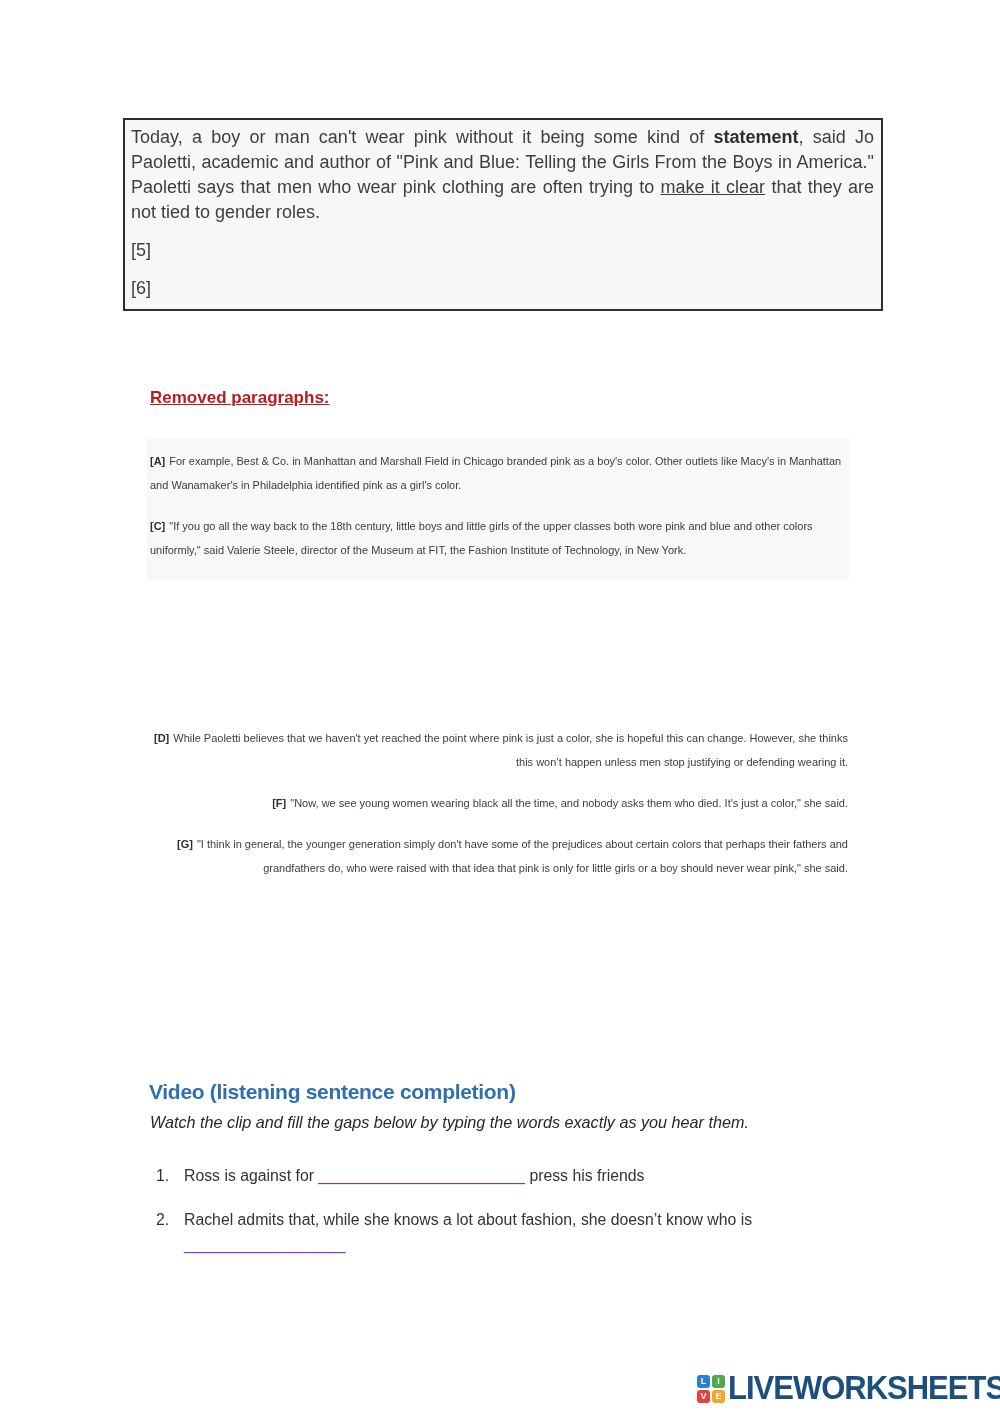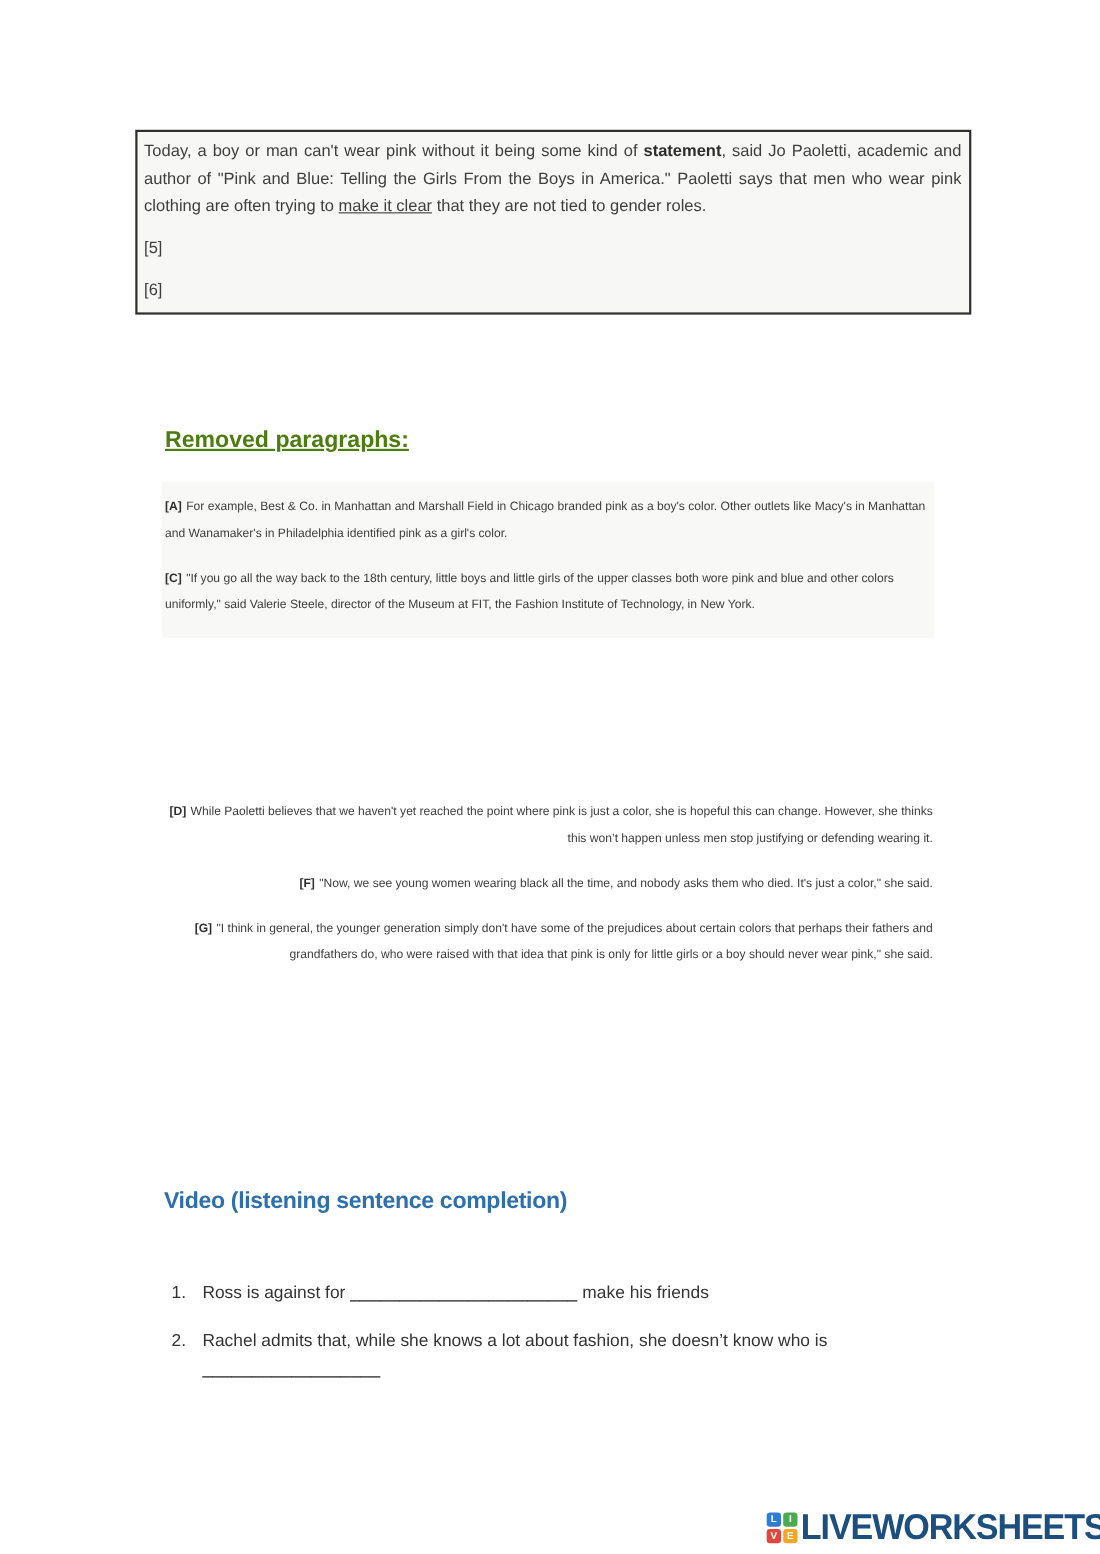--- a/index.html
+++ b/index.html
@@ -15,37 +15,37 @@
 
   
   .quote-box {
     position:absolute;
     left:123px; top:118px;
     width:760px;
     border:2px solid #2e2e2e;
     background:#f7f7f6;
     padding:5px 7px 8px 6px;
     color:#3e3e3e;
-    font-size:15px;
+    font-size:18px;
     line-height:25px;
   }
   .quote-box p { margin:0 0 13px 0; }
   .quote-box p:last-child { margin-bottom:0; }
   .qb-justify { text-align:justify; }
   .qb-bold { font-weight:bold; color:#2d2d2d; }
   .qb-underline { text-decoration:underline; }
   .gap-marker { color:#3e3e3e; }
 
   
   .removed-heading {
     position:absolute;
     left:150px; top:388px;
-    font-size:21px;
+    font-size:17px;
     font-weight:bold;
-    color:#4d7c0f;
+    color:#b91c1c;
     text-decoration:underline;
   }
   .rp-shaded {
     position:absolute;
     left:147px; top:438px;
     width:702px;
     background:#f8f8f7;
     padding:11px 4px 1px 3px;
   }
   .rp-plain {
@@ -83,21 +83,21 @@
     display:flex;
     width:730px;
     font-size:15.8px;
     line-height:25px;
     color:#333333;
   }
   .q-item-1 { left:156px; top:1163px; }
   .q-item-2 { left:156px; top:1207px; }
   .q-num { width:28px; flex:0 0 28px; }
   .q-text { flex:1; }
-  .answer-blank { letter-spacing:0.2px; color:#000000; }
+  .answer-blank { letter-spacing:0.2px; color:#6d28d9; }
 
   
   .footer-logo {
     position:absolute;
     left:697px; top:1371px;
     display:flex;
     align-items:center;
     gap:3px;
   }
   .logo-tiles {
@@ -141,24 +141,25 @@
     <p class="rp"><span class="rp-label">[C]</span><span>"If you go all the way back to the 18th century, little boys and little girls of the upper classes both wore pink and blue and other colors uniformly," said Valerie Steele, director of the Museum at FIT, the Fashion Institute of Technology, in New York.</span></p>
   </div>
 
   <div class="rp-plain">
     <p class="rp"><span class="rp-label">[D]</span><span>While Paoletti believes that we haven't yet reached the point where pink is just a color, she is hopeful this can change. However, she thinks this won’t happen unless men stop justifying or defending wearing it.</span></p>
     <p class="rp"><span class="rp-label">[F]</span><span>"Now, we see young women wearing black all the time, and nobody asks them who died. It's just a color," she said.</span></p>
     <p class="rp"><span class="rp-label">[G]</span><span>"I think in general, the younger generation simply don't have some of the prejudices about certain colors that perhaps their fathers and grandfathers do, who were raised with that idea that pink is only for little girls or a boy should never wear pink," she said.</span></p>
   </div>
 
   <div class="video-heading" style="color: rgb(46, 111, 174);">Video (listening sentence completion)</div>
+  <div class="video-instruction">Watch the clip and fill the gaps below by typing the words exactly as you hear them.</div>
 
   <div class="q-item q-item-1">
     <span class="q-num">1.</span>
-    <span class="q-text"><span>Ross is against for </span><span class="answer-blank">_______________________</span><span> make his friends</span></span>
+    <span class="q-text"><span>Ross is against for </span><span class="answer-blank">_______________________</span><span> press his friends</span></span>
   </div>
 
   <div class="q-item q-item-2">
     <span class="q-num">2.</span>
     <span class="q-text"><span>Rachel admits that, while she knows a lot about fashion, she doesn’t know who is </span><span class="answer-blank">__________________</span><span></span></span>
   </div>
 
   <div class="footer-logo">
     <span class="logo-tiles">
       <span class="logo-tile" style="background: rgb(45, 125, 210);">L</span>

